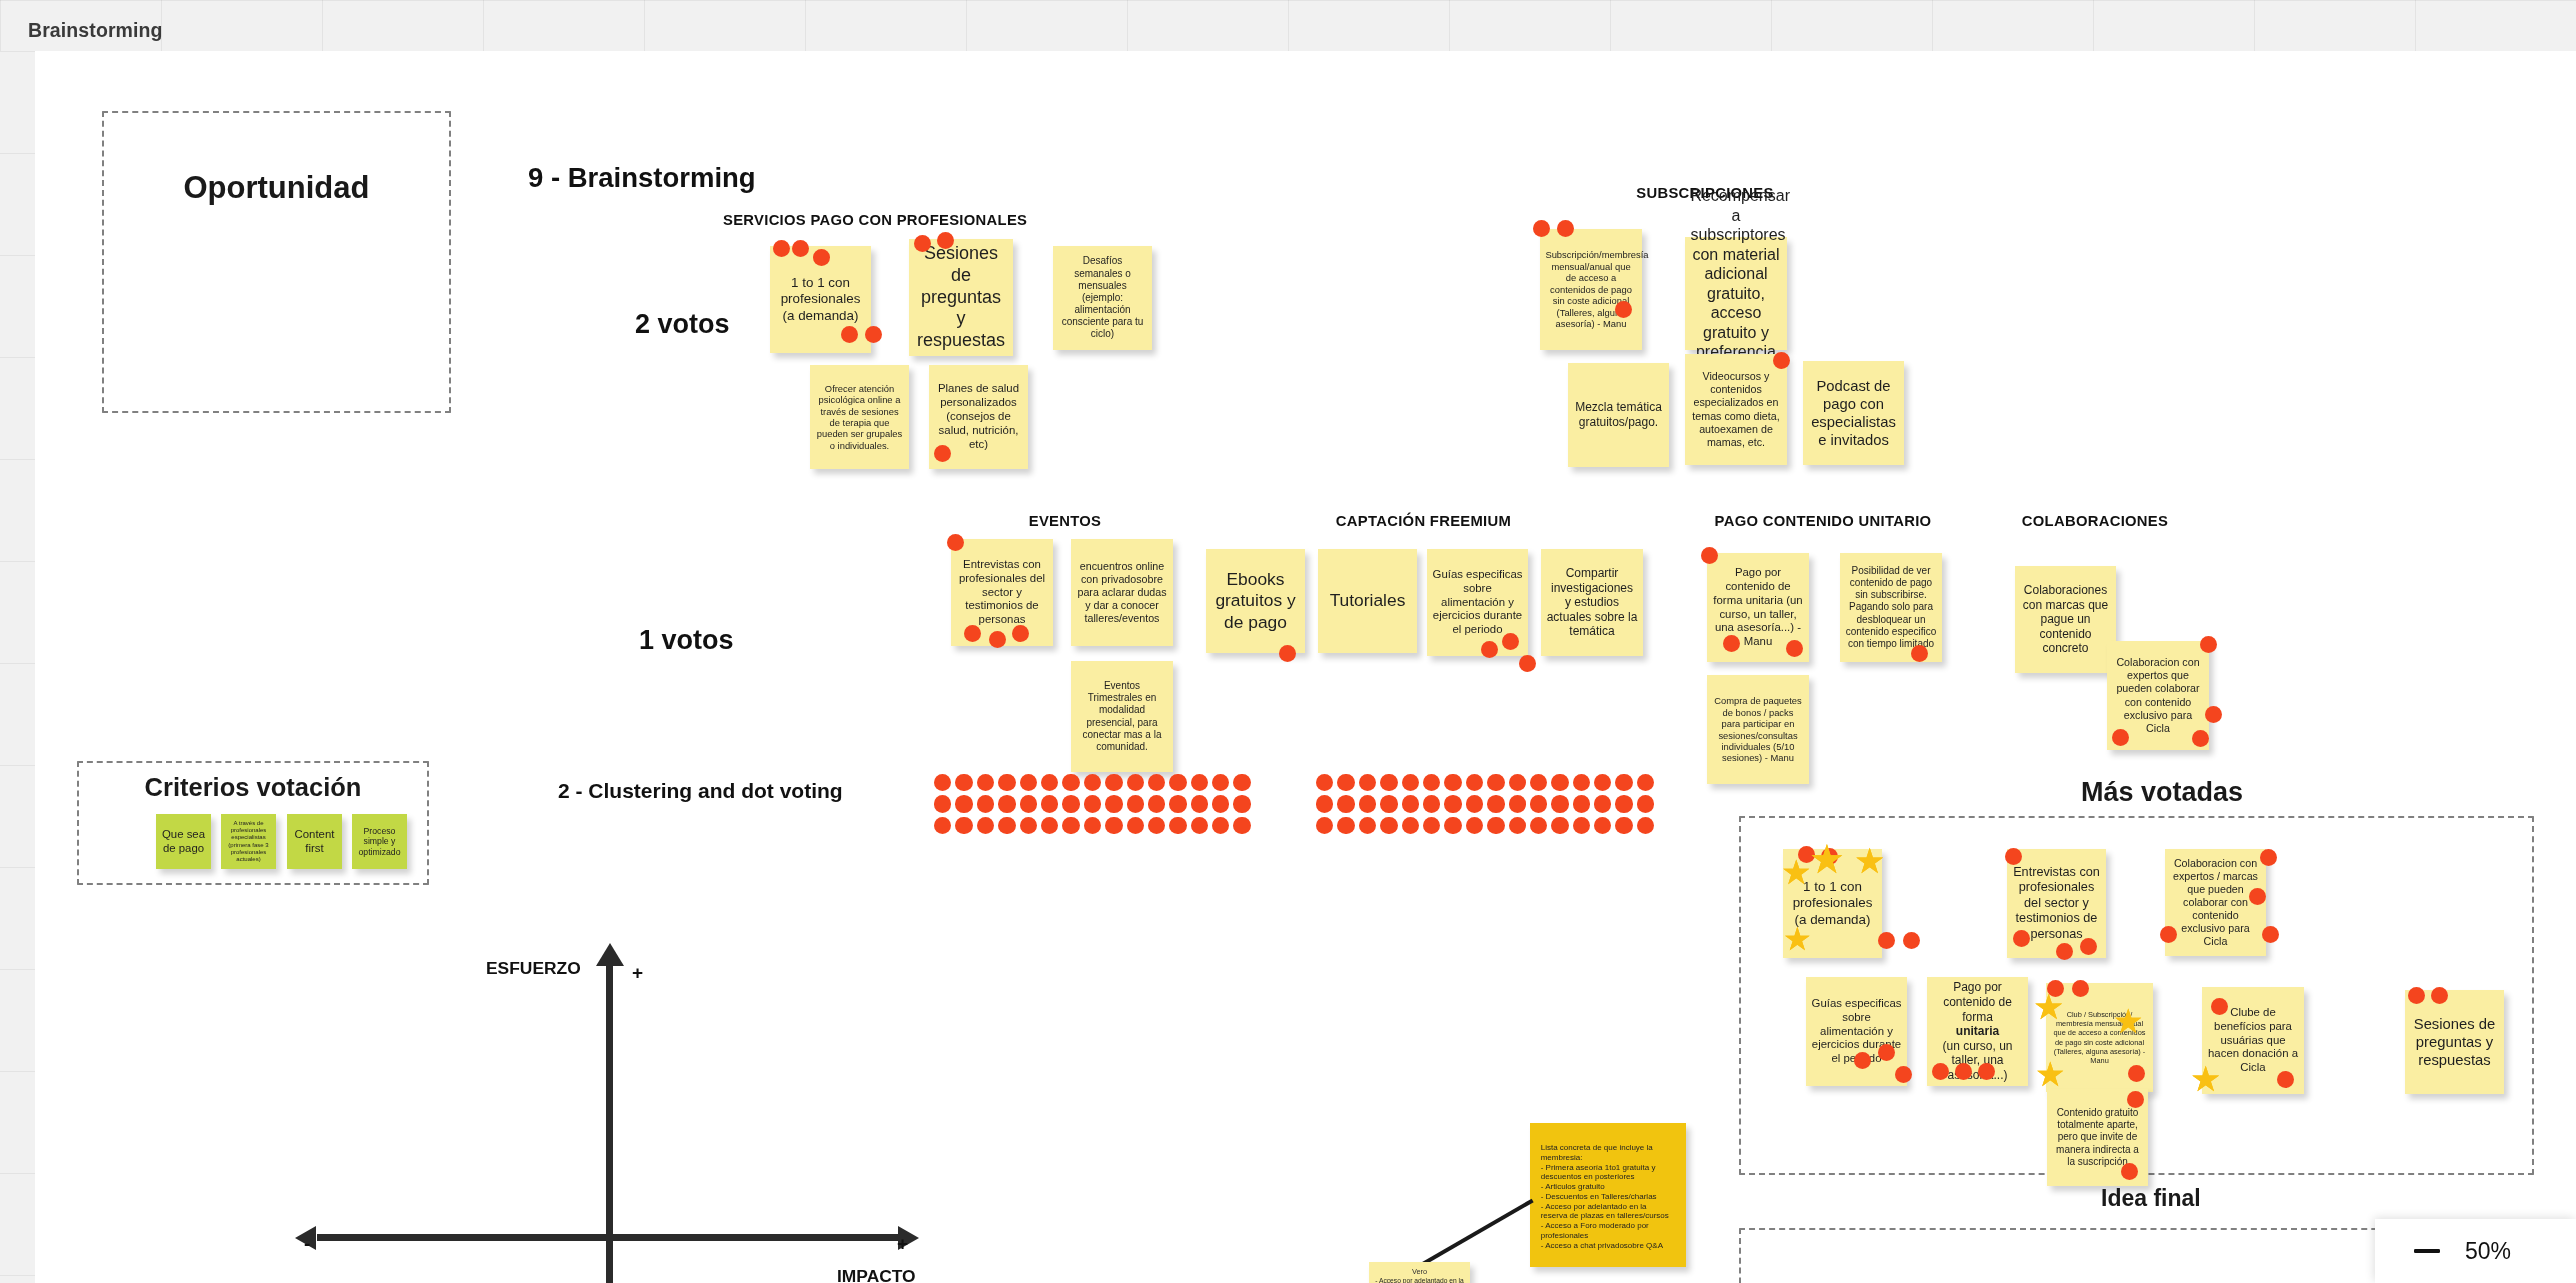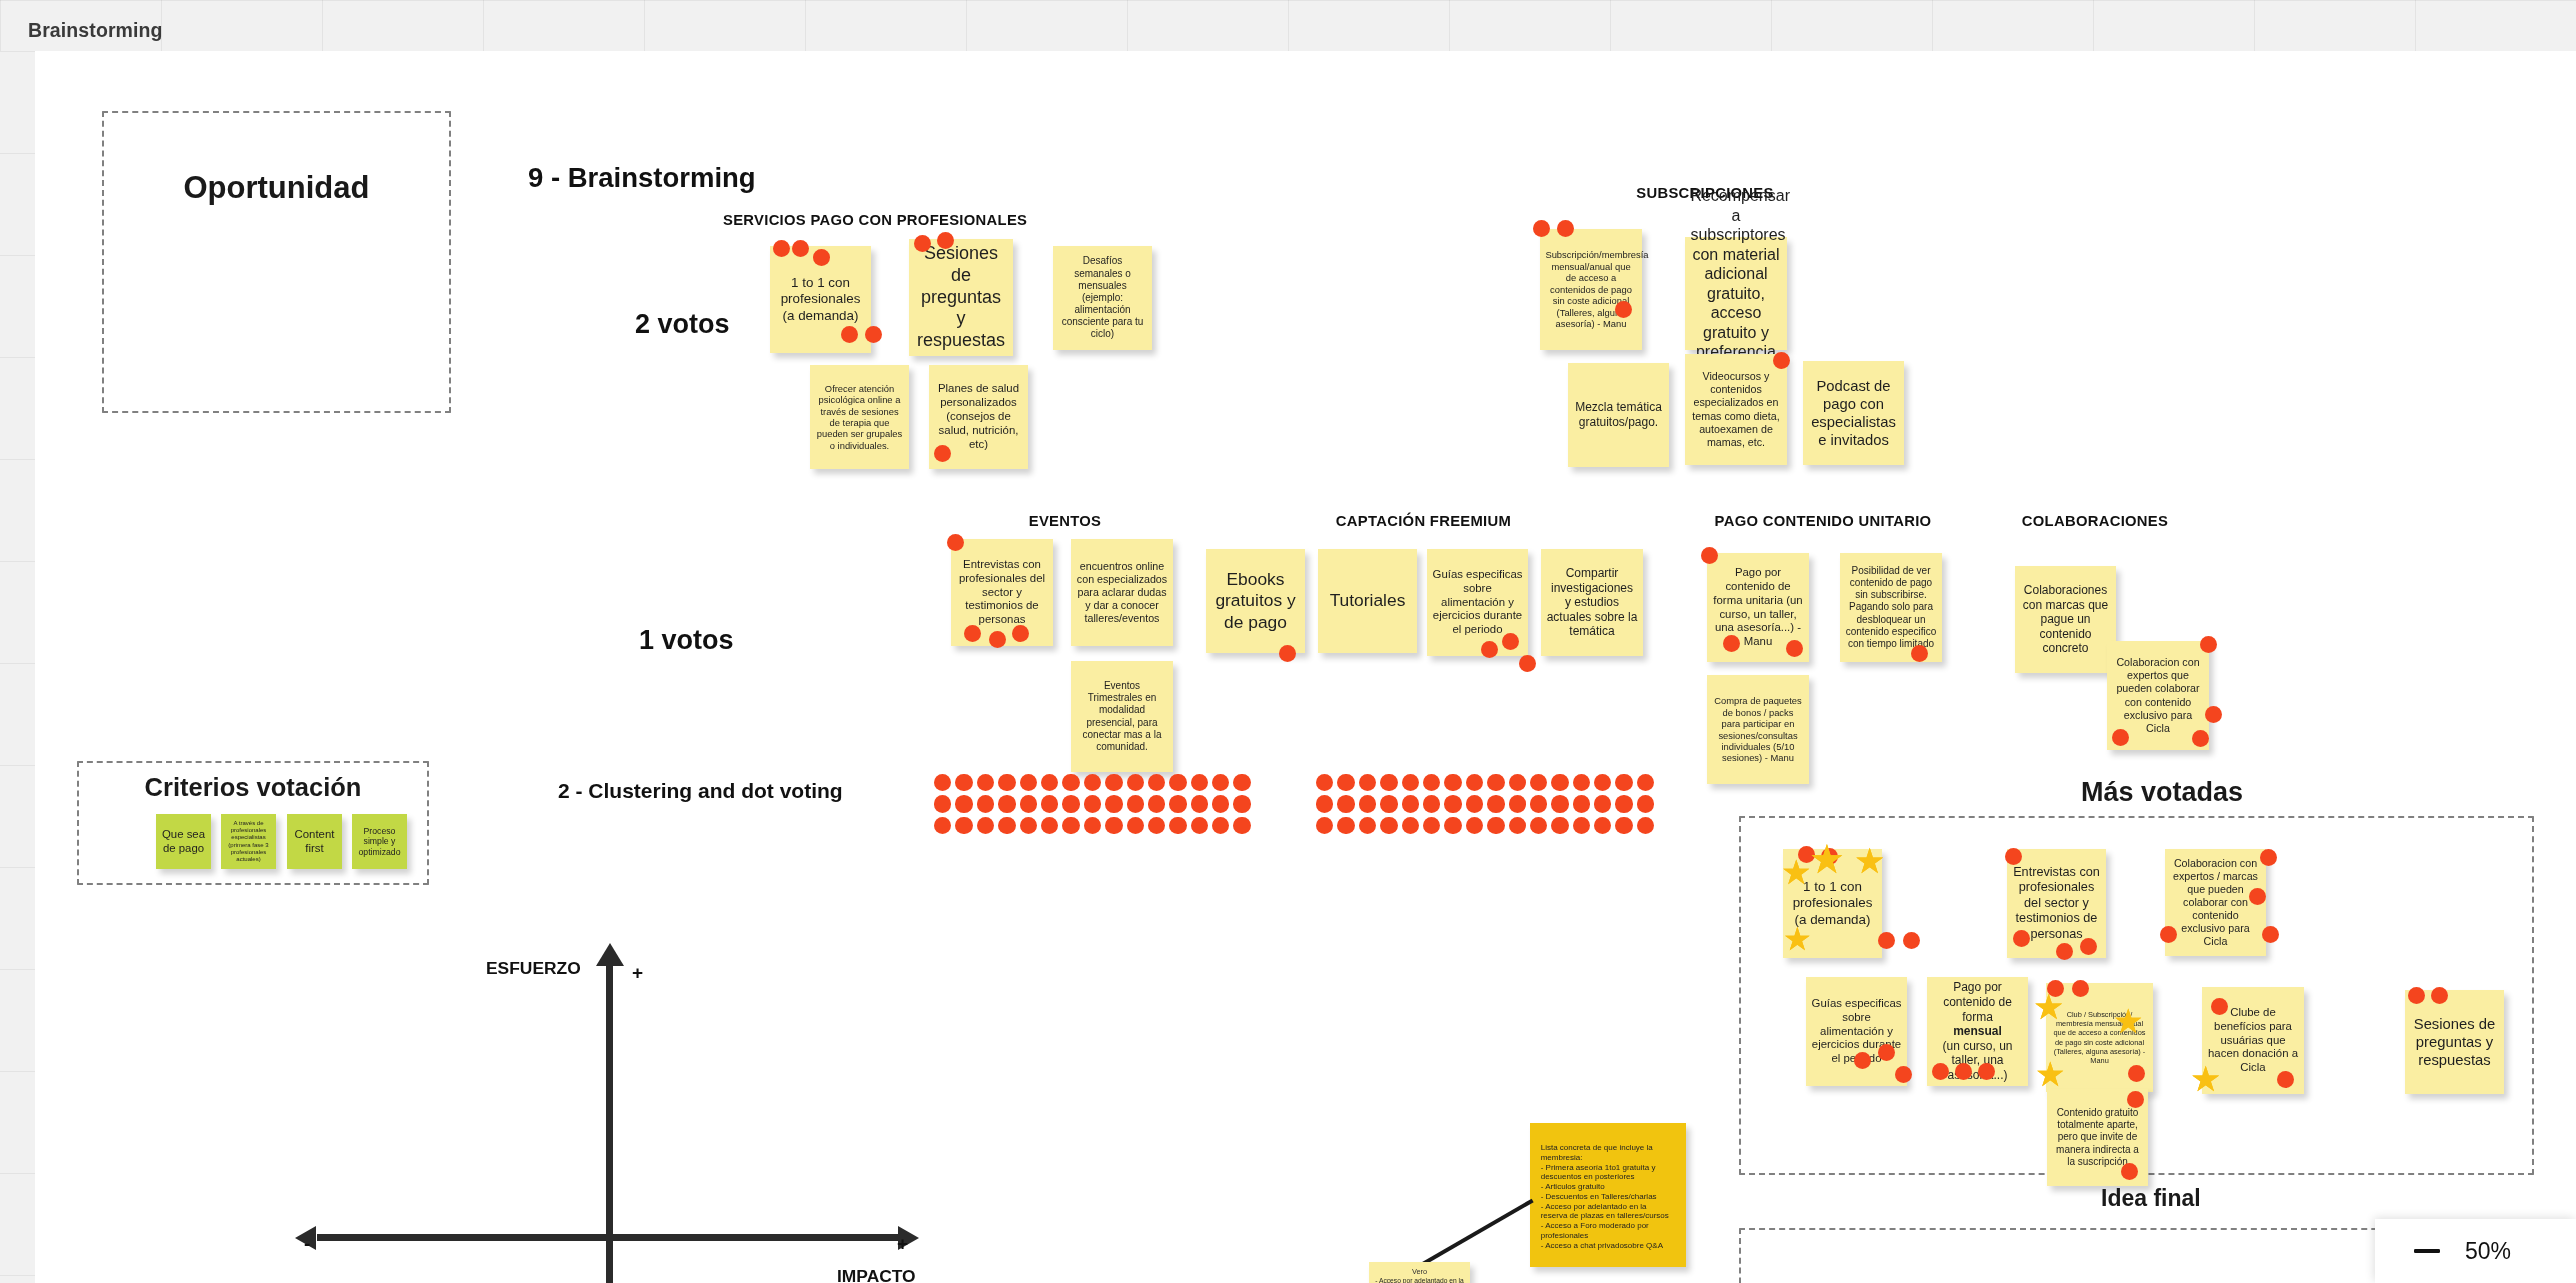--- a/index.html
+++ b/index.html
@@ -163,21 +163,21 @@
 
     <div class="note" style="left:916px; top:488px; width:102px; height:107px; font-size:11.4px;">
       <span>Entrevistas con profesionales del sector y testimonios de personas</span>
     </div>
     <div class="dot" style="left:912px; top:483px;"></div>
     <div class="dot" style="left:929px; top:574px;"></div>
     <div class="dot" style="left:954px; top:580px;"></div>
     <div class="dot" style="left:977px; top:574px;"></div>
 
     <div class="note" style="left:1036px; top:488px; width:102px; height:107px; font-size:10.7px;">
-      <span>encuentros online con especializados para aclarar dudas y dar a conocer talleres/eventos</span>
+      <span>encuentros online con privadosobre para aclarar dudas y dar a conocer talleres/eventos</span>
     </div>
 
     <div class="note" style="left:1036px; top:610px; width:102px; height:111px; font-size:10px;">
       <span>Eventos Trimestrales en modalidad presencial, para conectar mas a la comunidad.</span>
     </div>
 
     <div class="sect-title" style="left:1278px; top:462px; width:221px;">CAPTACIÓN FREEMIUM</div>
 
     <div class="note" style="left:1171px; top:498px; width:99px; height:104px; font-size:17.4px;">
       <span>Ebooks gratuitos y de pago</span>
@@ -381,21 +381,21 @@
     <div class="dot" style="left:2225px; top:798px;"></div>
 
     <div class="note" style="left:1771px; top:926px; width:101px; height:109px; font-size:11.4px;">
       <span>Guías especificas sobre alimentación y ejercicios durante el periodo</span>
     </div>
     <div class="dot" style="left:1819px; top:1001px;"></div>
     <div class="dot" style="left:1843px; top:993px;"></div>
     <div class="dot" style="left:1860px; top:1015px;"></div>
 
     <div class="note" style="left:1892px; top:926px; width:101px; height:109px; font-size:12px;">
-      <span><span>Pago por contenido de forma </span><b>mensual</b><span> (un curso, un taller, una asesoría...)</span></span>
+      <span><span>Pago por contenido de forma </span><b>unitaria</b><span> (un curso, un taller, una asesoría...)</span></span>
     </div>
     <div class="dot" style="left:1897px; top:1012px;"></div>
     <div class="dot" style="left:1920px; top:1012px;"></div>
     <div class="dot" style="left:1943px; top:1012px;"></div>
 
     <div class="note" style="left:2011px; top:932px; width:107px; height:109px; font-size:7.4px;">
       <span>Club / Subscripción/ membresía mensual/anual que de acceso a contenidos de pago sin coste adicional (Talleres, alguna asesoría) - Manu</span>
     </div>
     <div class="star" style="left:1998px; top:938px; font-size:35px;">★</div>
     <div class="star" style="left:2078px; top:953px; font-size:34px;">★</div>

